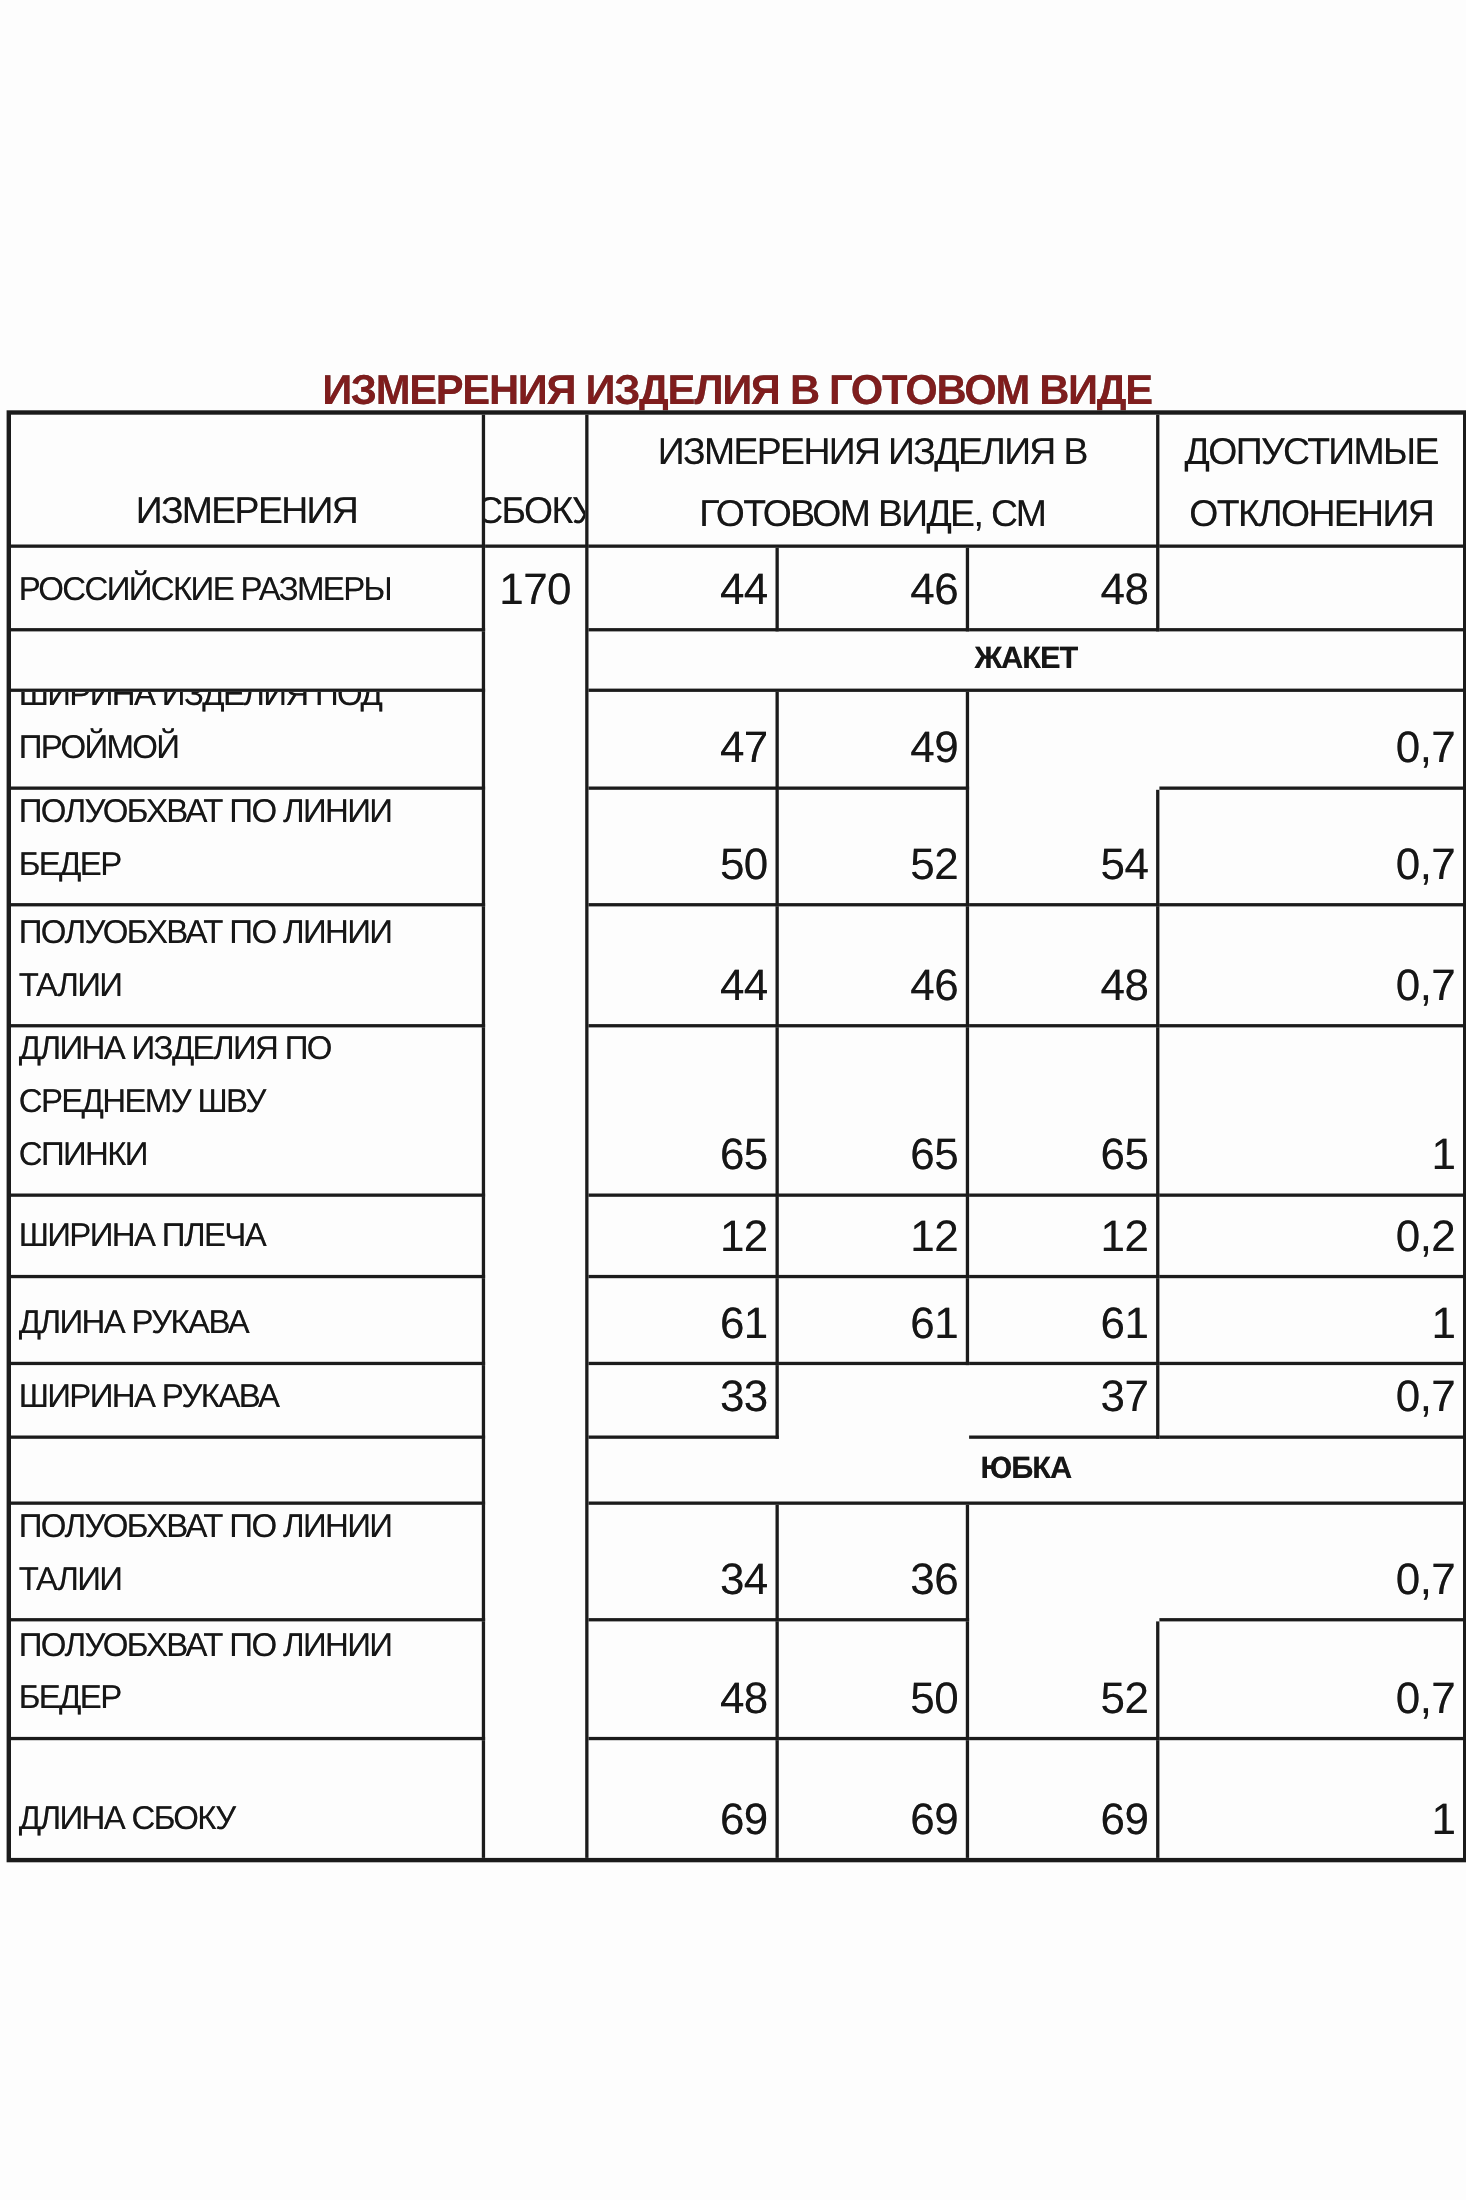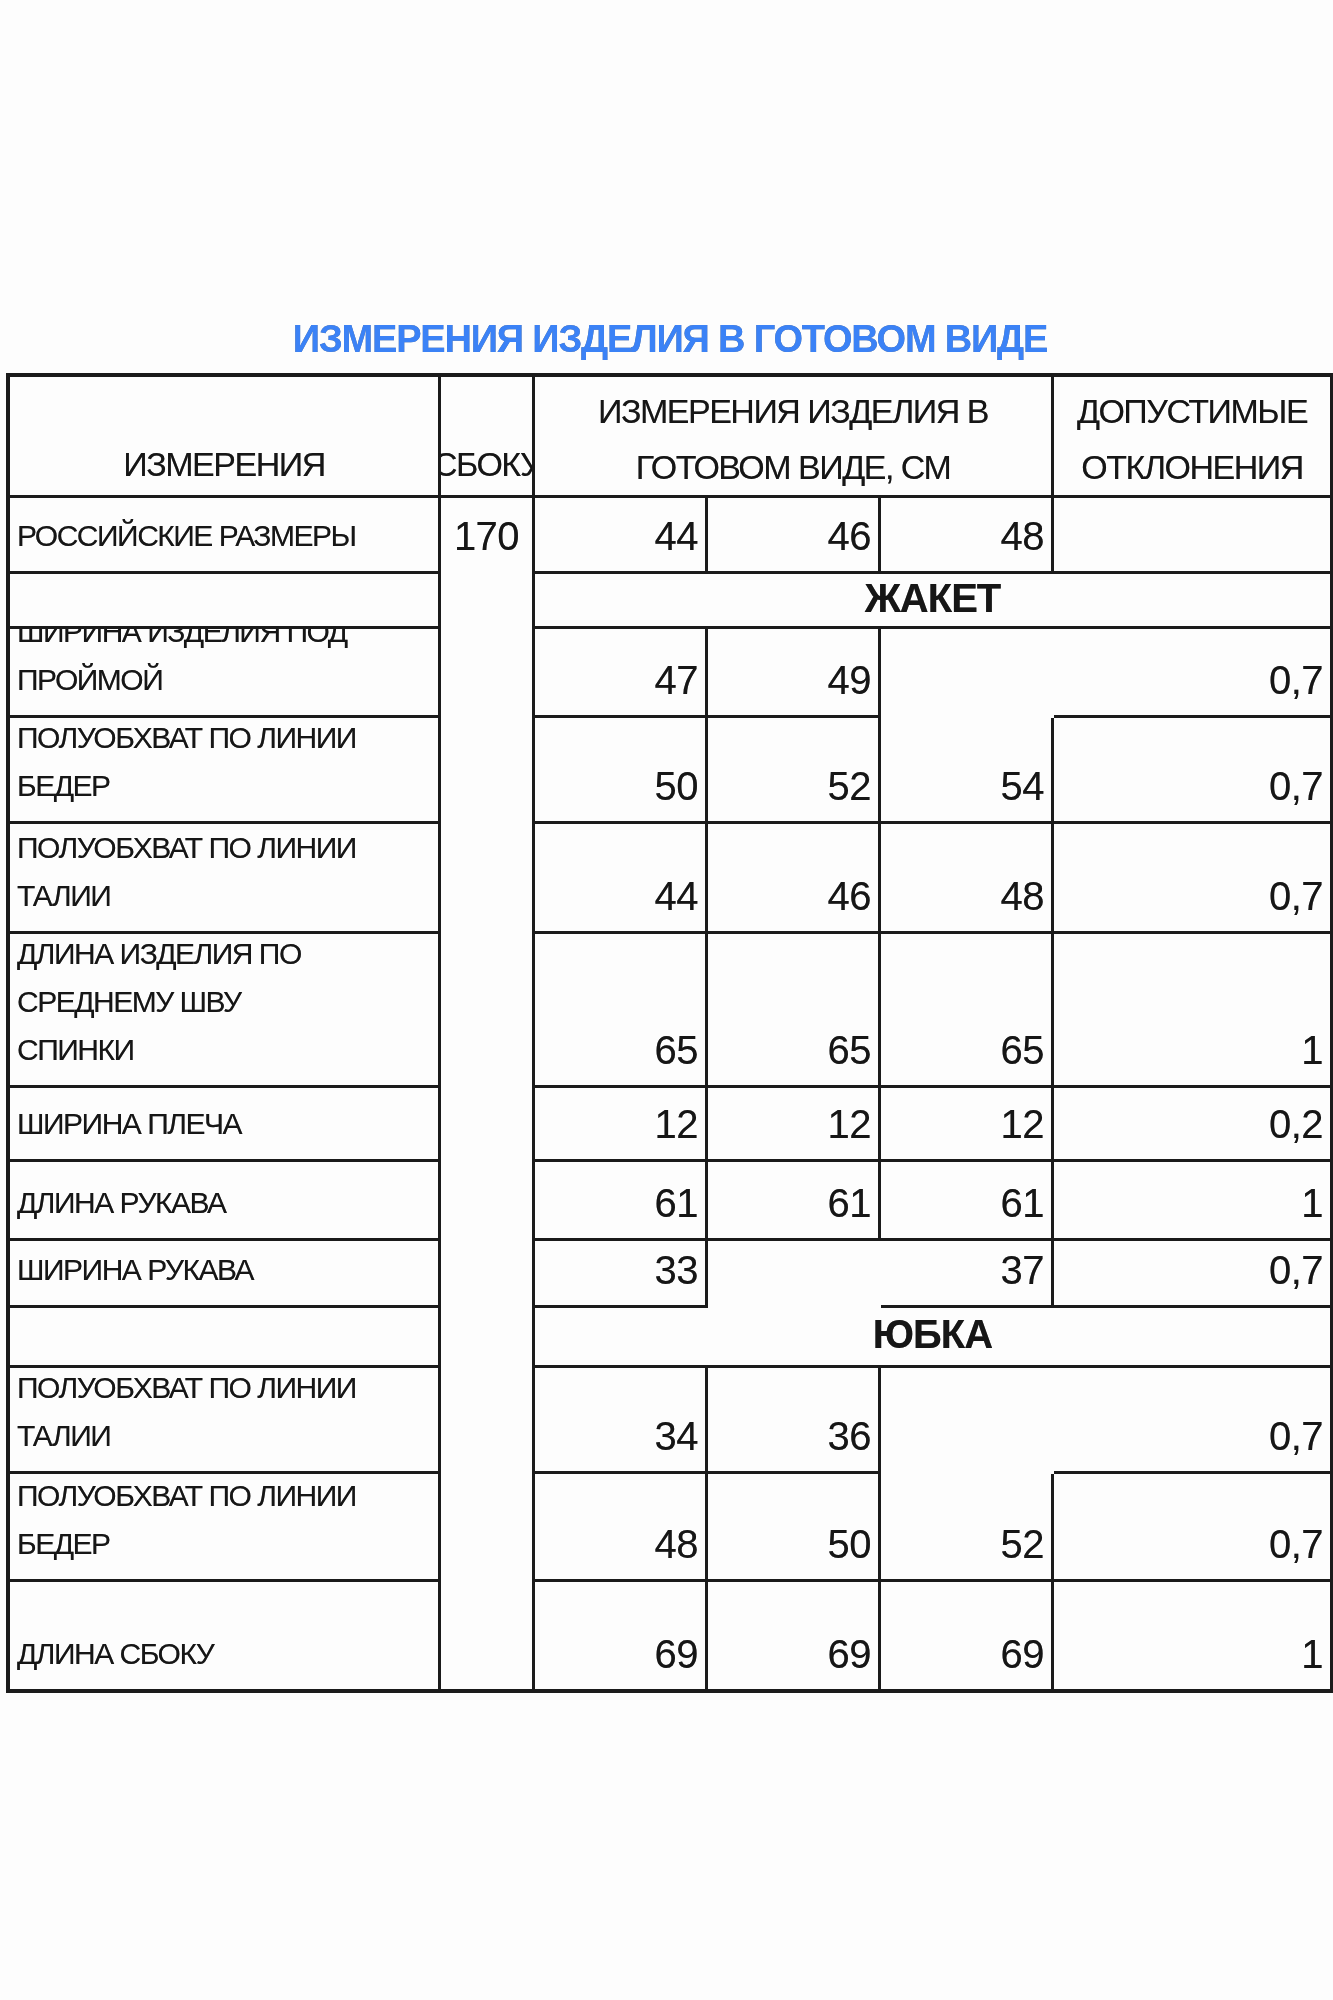--- a/index.html
+++ b/index.html
@@ -5,24 +5,24 @@
   html,body{margin:0;padding:0;}
   body{
     width:1333px;height:2000px;position:relative;
     background:#fdfdfd;
     font-family:"Liberation Sans",sans-serif;
     color:#161616;
     -webkit-font-smoothing:antialiased;
   }
   *{box-sizing:border-box;}
   .page-title{
-    position:absolute;left:6px;top:318px;width:1328px;
+    position:absolute;left:6px;top:334px;width:1328px;
     text-align:center;
     font-size:38px;font-weight:700;letter-spacing:-1.2px;
-    color:#3b82f6;
+    color:#7f1d1d;
     text-shadow:0 0 0.6px rgba(0,0,0,.55);
     white-space:nowrap;
   }
   .size-table{
     position:absolute;left:6px;top:373px;
     width:1328px;height:1320px;
     border:4px solid #1b1b1b;
     display:grid;
     grid-template-columns:431px 94px 173px 173px 173px 276px;
     grid-template-rows:121px 76px 55px 89px 106px 110px 154px 74px 79px 67px 60px 106px 108px 107px;
@@ -60,21 +60,21 @@
     padding:0 7px 12px 0;
     font-size:40px;letter-spacing:-0.5px;
   }
   .rost-cell{
     align-items:flex-start;justify-content:center;
     padding-top:16px;
     font-size:40px;letter-spacing:-0.5px;
   }
   .band{
     align-items:center;justify-content:center;
-    font-size:40px;font-weight:700;letter-spacing:-1px;
+    font-size:28px;font-weight:700;letter-spacing:-1px;
     padding-bottom:4px;
   }
   .spacer{}
 </style>
 </head>
 <body>
 
 <div class="page-title">ИЗМЕРЕНИЯ ИЗДЕЛИЯ В ГОТОВОМ ВИДЕ</div>
 
 <div class="size-table">

